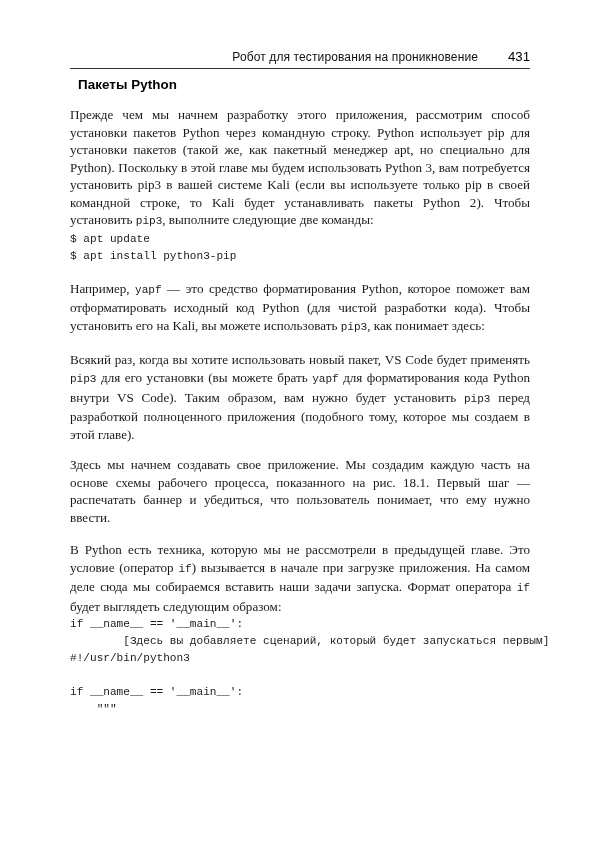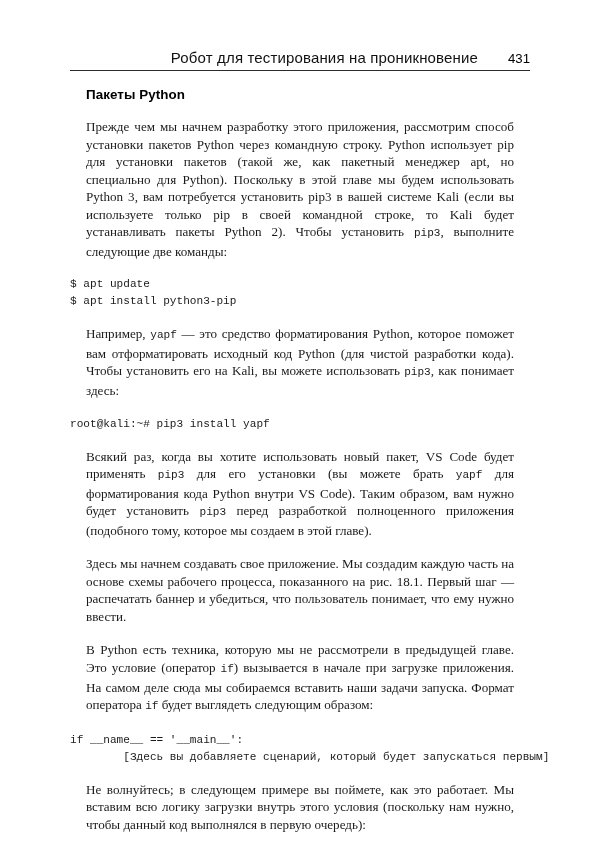--- a/index.html
+++ b/index.html
@@ -26,21 +26,21 @@
   
   .running-head {
     display: flex;
     align-items: baseline;
     justify-content: flex-end;
     padding-top: 49px;
     padding-bottom: 4px;
   }
   .running-head-title {
     font-family: "Liberation Sans", "DejaVu Sans", sans-serif;
-    font-size: 15px;
+    font-size: 12px;
     letter-spacing: 0.01em;
     color: #111111;
     text-align: right;
   }
   .running-head-folio {
     font-family: "Liberation Sans", "DejaVu Sans", sans-serif;
     font-size: 13.2px;
     font-weight: 400;
     color: #000000;
     margin-left: 26px;
@@ -52,34 +52,34 @@
     border-top: 1.4px solid #2b2b2b;
     margin: 0 0 0 0;
   }
 
   
   h2.section-heading {
     font-family: "Liberation Sans", "DejaVu Sans", sans-serif;
     font-size: 13.4px;
     font-weight: 700;
     color: #000000;
-    margin: 16px;
+    margin: 8px;
     padding: 0;
     letter-spacing: 0.005em;
   }
   .h-packages { margin-top: 30px; }
   .h-launch  { margin-top: 31px; }
 
   
   p.body {
     font-size: 13.1px;
     line-height: 17.55px;
     text-align: justify;
     text-justify: inter-word;
-    margin: 16px;
+    margin: 0;
     hyphens: manual;
     color: #1a1a1a;
   }
   p.body.first { margin-top: 14px; }
   p.after-code { margin-top: 15px; }
   p.after-heading { margin-top: 13px; }
   p.tight-follow { margin-top: 15px; }
 
   code, .mono {
     font-family: "Liberation Mono", "DejaVu Sans Mono", monospace;
@@ -125,36 +125,34 @@
     <span>Прежде чем мы начнем разработку этого приложения, рассмотрим способ установки пакетов Python через командную строку. Python использует pip для установки пакетов (такой же, как пакетный менеджер apt, но специально для Python). Поскольку в этой главе мы будем использовать Python 3, вам потребуется установить pip3 в вашей системе Kali (если вы используете только pip в своей командной строке, то Kali будет устанавливать пакеты Python 2). Чтобы установить </span><code class="mono nowrap">pip3</code><span>, выполните следующие две команды:</span>
   </p>
 
   <pre class="code-block cb-1">$ apt update
 $ apt install python3-pip</pre>
 
   <p class="body after-code">
     <span>Например, </span><code class="mono nowrap">yapf</code><span> — это средство форматирования Python, которое поможет вам отформатировать исходный код Python (для чистой разработки кода). Чтобы установить его на Kali, вы можете использовать </span><code class="mono nowrap">pip3</code><span>, как понимает здесь:</span>
   </p>
 
-  <pre class="code-block cb-2">root@kali:~# pip3 install yapf</pre>
 
   <p class="body after-code">
     <span>Всякий раз, когда вы хотите использовать новый пакет, VS Code будет применять </span><code class="mono nowrap">pip3</code><span> для его установки (вы можете брать </span><code class="mono nowrap">yapf</code><span> для форматирования кода Python внутри VS Code). Таким образом, вам нужно будет установить </span><code class="mono nowrap">pip3</code><span> перед разработкой полноценного приложения (подобного тому, которое мы создаем в этой главе).</span>
   </p>
 
 
   <p class="body after-heading">Здесь мы начнем создавать свое приложение. Мы создадим каждую часть на основе схемы рабочего процесса, показанного на рис. 18.1. Первый шаг — распечатать баннер и убедиться, что пользователь понимает, что ему нужно ввести.</p>
 
   <p class="body tight-follow">
     <span>В Python есть техника, которую мы не рассмотрели в предыдущей главе. Это условие (оператор </span><code class="mono nowrap">if</code><span>) вызывается в начале при загрузке приложения. На самом деле сюда мы собираемся вставить наши задачи запуска. Формат оператора </span><code class="mono nowrap">if</code><span> будет выглядеть следующим образом:</span>
   </p>
 
   <pre class="code-block cb-3">if __name__ == '__main__':
         [Здесь вы добавляете сценарий, который будет запускаться первым]</pre>
 
-  <p class="body after-code">Не волнуйтесь; в следующем примере вы поймете, как это работает. Мы вставим всю логику загрузки внутрь этого условия (поскольку нам нужно, чтобы данный код выполнялся в первую очередь):</p>
 
   <pre class="code-block cb-4">#!/usr/bin/python3
 
 if __name__ == '__main__':
     """</pre>
 
 </div>
 
 </body></html>

